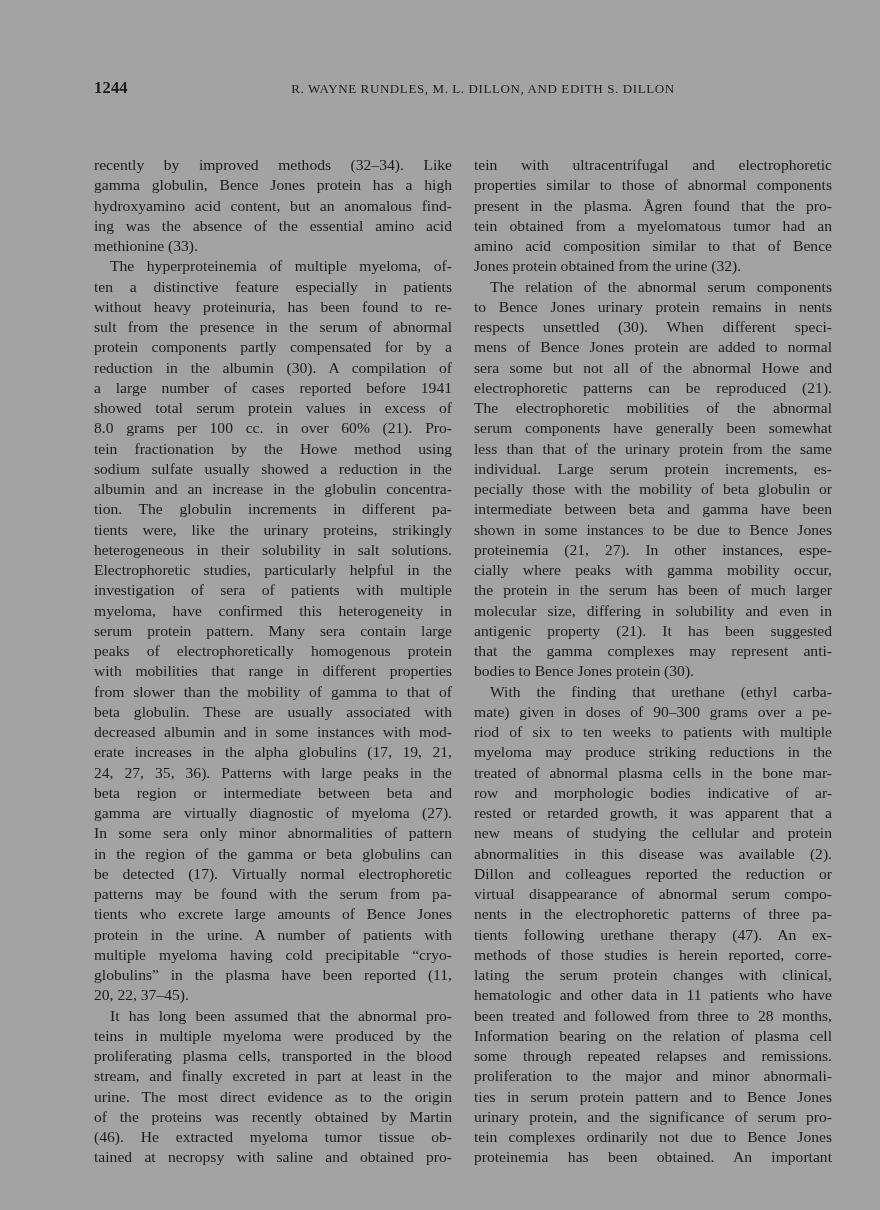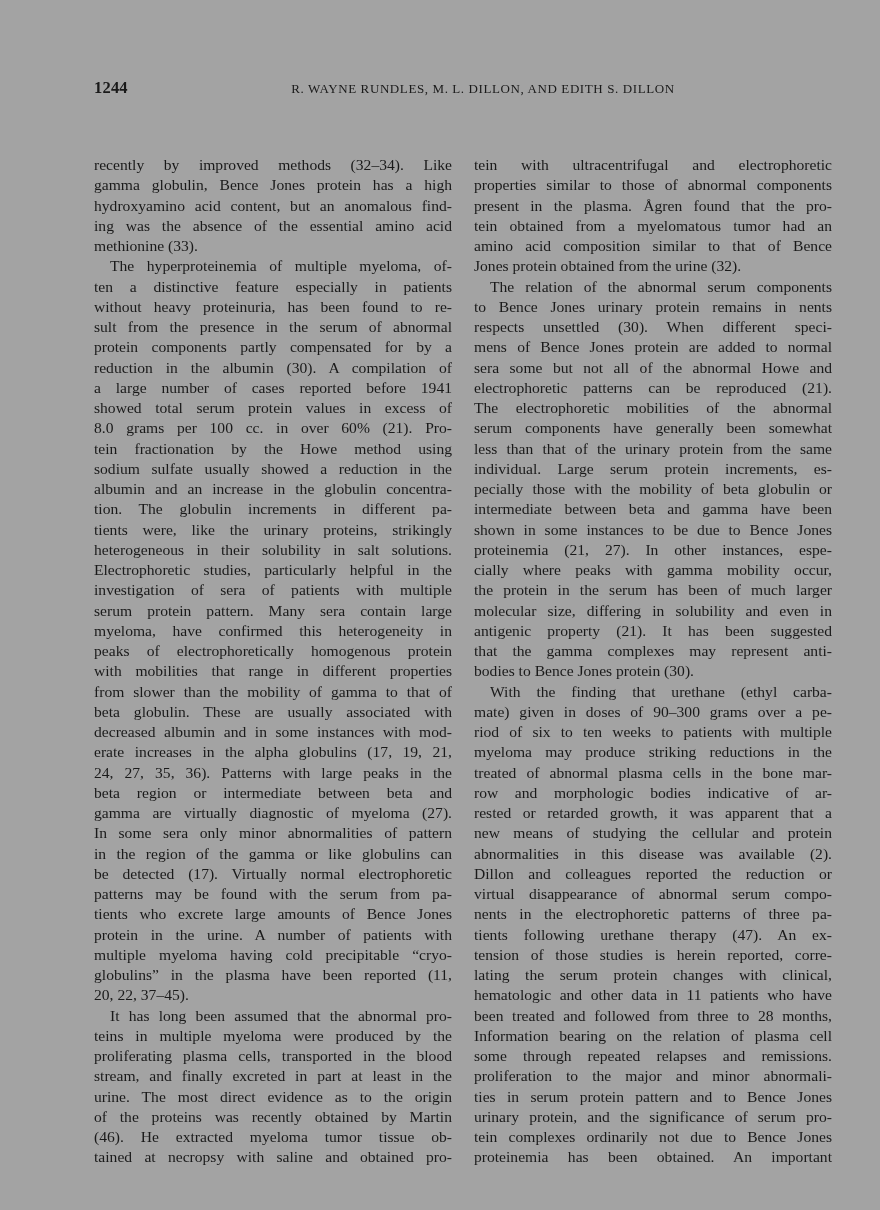--- a/index.html
+++ b/index.html
@@ -42,33 +42,33 @@
       <span class="line">showed total serum protein values in excess of</span>
       <span class="line">8.0 grams per 100 cc. in over 60% (21). Pro-</span>
       <span class="line">tein fractionation by the Howe method using</span>
       <span class="line">sodium sulfate usually showed a reduction in the</span>
       <span class="line">albumin and an increase in the globulin concentra-</span>
       <span class="line">tion. The globulin increments in different pa-</span>
       <span class="line">tients were, like the urinary proteins, strikingly</span>
       <span class="line">heterogeneous in their solubility in salt solutions.</span>
       <span class="line">Electrophoretic studies, particularly helpful in the</span>
       <span class="line">investigation of sera of patients with multiple</span>
+      <span class="line">myeloma, have confirmed this heterogeneity in</span>
       <span class="line">serum protein pattern. Many sera contain large</span>
-      <span class="line">myeloma, have confirmed this heterogeneity in</span>
       <span class="line">peaks of electrophoretically homogenous protein</span>
       <span class="line">with mobilities that range in different properties</span>
       <span class="line">from slower than the mobility of gamma to that of</span>
       <span class="line">beta globulin. These are usually associated with</span>
       <span class="line">decreased albumin and in some instances with mod-</span>
       <span class="line">erate increases in the alpha globulins (17, 19, 21,</span>
       <span class="line">24, 27, 35, 36). Patterns with large peaks in the</span>
       <span class="line">beta region or intermediate between beta and</span>
       <span class="line">gamma are virtually diagnostic of myeloma (27).</span>
       <span class="line">In some sera only minor abnormalities of pattern</span>
-      <span class="line">in the region of the gamma or like globulins can</span>
+      <span class="line">in the region of the gamma or beta globulins can</span>
       <span class="line">be detected (17). Virtually normal electrophoretic</span>
       <span class="line">patterns may be found with the serum from pa-</span>
       <span class="line">tients who excrete large amounts of Bence Jones</span>
       <span class="line">protein in the urine. A number of patients with</span>
       <span class="line">multiple myeloma having cold precipitable “cryo-</span>
       <span class="line">globulins” in the plasma have been reported (11,</span>
       <span class="line last">20, 22, 37–45).</span>
       <span class="line indent">It has long been assumed that the abnormal pro-</span>
       <span class="line">teins in multiple myeloma were produced by the</span>
       <span class="line">proliferating plasma cells, transported in the blood</span>
@@ -111,21 +111,21 @@
       <span class="line">myeloma may produce striking reductions in the</span>
       <span class="line">treated of abnormal plasma cells in the bone mar-</span>
       <span class="line">row and morphologic bodies indicative of ar-</span>
       <span class="line">rested or retarded growth, it was apparent that a</span>
       <span class="line">new means of studying the cellular and protein</span>
       <span class="line">abnormalities in this disease was available (2).</span>
       <span class="line">Dillon and colleagues reported the reduction or</span>
       <span class="line">virtual disappearance of abnormal serum compo-</span>
       <span class="line">nents in the electrophoretic patterns of three pa-</span>
       <span class="line">tients following urethane therapy (47). An ex-</span>
-      <span class="line">tension of those studies is herein reported, corre-</span>
+      <span class="line">methods of those studies is herein reported, corre-</span>
       <span class="line">lating the serum protein changes with clinical,</span>
       <span class="line">hematologic and other data in 11 patients who have</span>
       <span class="line">been treated and followed from three to 28 months,</span>
       <span class="line">Information bearing on the relation of plasma cell</span>
       <span class="line">some through repeated relapses and remissions.</span>
       <span class="line">proliferation to the major and minor abnormali-</span>
       <span class="line">ties in serum protein pattern and to Bence Jones</span>
       <span class="line">urinary protein, and the significance of serum pro-</span>
       <span class="line">tein complexes ordinarily not due to Bence Jones</span>
       <span class="line">proteinemia has been obtained. An important</span>

